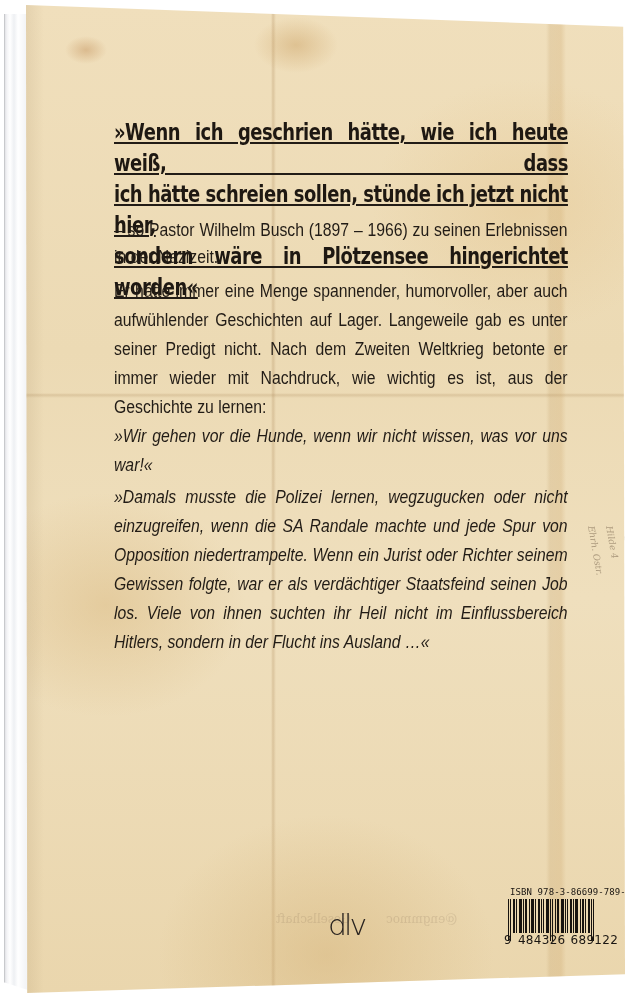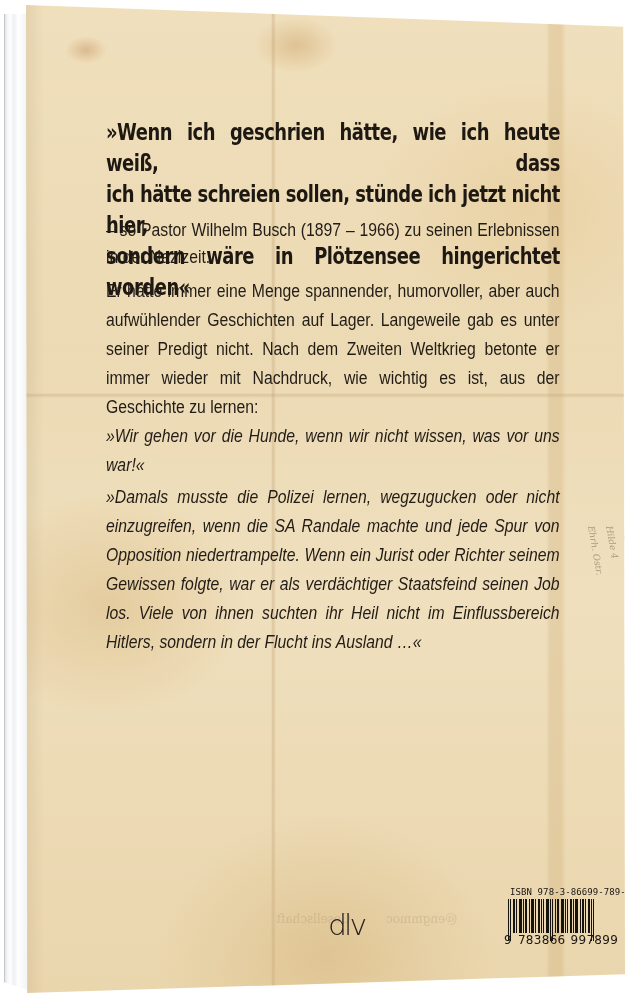--- a/index.html
+++ b/index.html
@@ -28,22 +28,23 @@
       linear-gradient(90deg, transparent 0, transparent 520px, rgba(180,140,80,0.18) 524px, rgba(200,160,100,0.25) 535px, transparent 540px),
       linear-gradient(180deg, transparent 0, transparent 388px, rgba(150,110,60,0.2) 390px, transparent 393px),
       linear-gradient(180deg, #f0dfbc 0%, #ecdab4 35%, #efdfbd 60%, #ead6ad 100%);
   }
   .fold-shadow {
     position: absolute; left: 0; top: 0; width: 100%; height: 100%;
     background: linear-gradient(90deg, rgba(120,90,50,0.10) 0, transparent 18px);
     pointer-events: none;
   }
   .content {
-    position: absolute; left: 80px; top: 112px; width: 454px;
+    position: absolute; left: 88px; top: 112px; width: 454px;
     color: #221c16;
+    text-decoration: underline;
   }
   .headline {
     font-family: "DejaVu Sans", "Liberation Sans", sans-serif;
     font-weight: bold;
     font-size: 23px; line-height: 31px;
     letter-spacing: -0.6px;
     transform: scaleX(0.78); transform-origin: left top;
     width: 582px;
     text-align: justify; text-align-last: justify;
     color: #1e1812;
@@ -167,16 +168,16 @@
         <i style="width:1px"></i>
         <i style="width:3px;margin-right:2px"></i>
       <i style="width:1px"></i>
         <i style="width:2px"></i>
         <i style="width:1px;margin-right:2px"></i>
         <i style="width:2px"></i>
       <i class="g" style="width:1px"></i>
         <i class="g" style="width:1px"></i>
     </div>
     <div class="digits">
-      <span class="d1">9</span><span class="d2">783866</span><span>997899</span>
+      <span class="d1">9</span><span class="d2">484326</span><span>689122</span>
     </div>
   </div>
 </div>
 
 </body></html>

